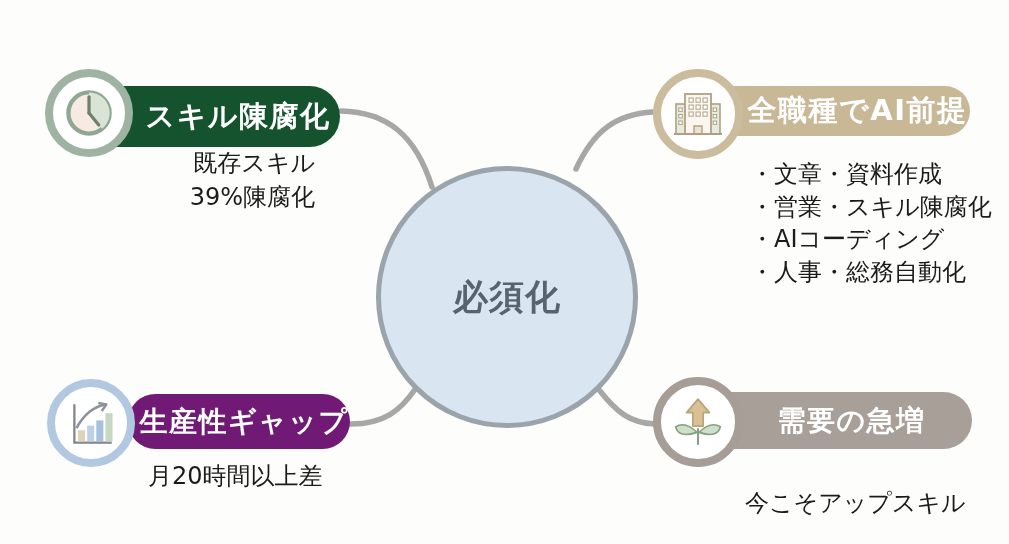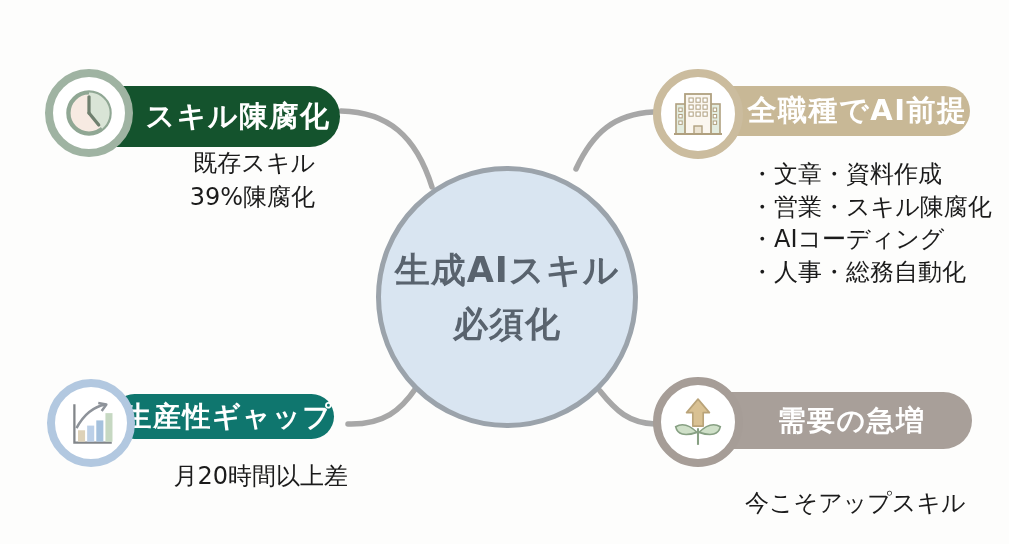--- a/index.html
+++ b/index.html
@@ -28,40 +28,40 @@
   }
 
   
   .pill{
     position:absolute;box-sizing:border-box;z-index:2;
     display:flex;align-items:center;justify-content:center;
     color:#ffffff;font-weight:700;letter-spacing:1.5px;
   }
   .pill-tl{left:84px;top:86px;width:256px;height:61px;border-radius:31px;background:#14532d;font-size:29px;padding-left:52px;}
   .pill-tr{left:703px;top:86px;width:267px;height:50px;border-radius:31px;background:#c8b896;font-size:29px;padding-left:42px;}
-  .pill-bl{left:112px;top:394px;width:222px;height:45px;border-radius:28px;background:#0f766e;font-size:28px;padding-left:10px;}
+  .pill-bl{left:128px;top:394px;width:222px;height:55px;border-radius:28px;background:#701a75;font-size:28px;padding-left:10px;}
   .pill-br{left:703px;top:392px;width:269px;height:57px;border-radius:29px;background:#a89f99;font-size:28px;padding-left:28px;}
 
   
   .icon-circle{
     position:absolute;box-sizing:border-box;z-index:3;background:#ffffff;border-radius:50%;
     display:flex;align-items:center;justify-content:center;
   }
   .ic-tl{left:45px;top:69px;width:88px;height:88px;border:8px solid #9fb3a2;}
   .ic-tr{left:653px;top:69px;width:90px;height:90px;border:8px solid #cbbc9e;}
   .ic-bl{left:47px;top:379px;width:88px;height:88px;border:8px solid #b2c8e0;}
   .ic-br{left:653px;top:377px;width:90px;height:90px;border:8px solid #a69d97;}
 
   
   .note{
     position:absolute;z-index:2;color:#1b1b1b;font-size:24px;font-weight:500;
     line-height:34px;white-space:nowrap;
   }
   .note-tl{left:120px;top:146px;width:195px;text-align:right;}
-  .note-bl{left:148px;top:459px;width:200px;text-align:right;}
+  .note-bl{left:148px;top:459px;width:200px;text-align:left;}
   .note-br{left:745px;top:486px;}
 
   
   .bullets{
     position:absolute;left:750px;top:158px;z-index:2;color:#1b1b1b;
     font-size:24px;font-weight:500;line-height:32.5px;white-space:nowrap;
   }
 </style>
 </head>
 <body>
@@ -71,21 +71,20 @@
   <svg id="connectors" width="1009" height="544" viewBox="0 0 1009 544">
     <g fill="none" stroke="#a7a7a7" stroke-width="5.5" stroke-linecap="round">
       <path d="M341 111 C388 112, 416 136, 432 187"></path>
       <path d="M576 169 C593 132, 615 114, 653 112"></path>
       <path d="M348 424 C384 425, 401 410, 416 388"></path>
       <path d="M600 391 C616 411, 629 423, 655 424"></path>
     </g>
   </svg>
 
   <div class="center-node">
-    <div>生成AIスキル</div>
     <div>必須化</div>
   </div>
 
   <div>
     <div class="pill pill-tl">スキル陳腐化</div>
     <div class="icon-circle ic-tl">
       <svg width="52" height="52" viewBox="0 0 48 48">
         <circle cx="24" cy="24" r="19" fill="#f7eae2" stroke="#90a794" stroke-width="4"></circle>
         <path d="M24 24 L24 5 A19 19 0 0 1 36.2 38.6 Z" fill="#d9e4d6"></path>
         <line x1="24" y1="24" x2="24" y2="9" stroke="#70806f" stroke-width="3" stroke-linecap="round"></line>

